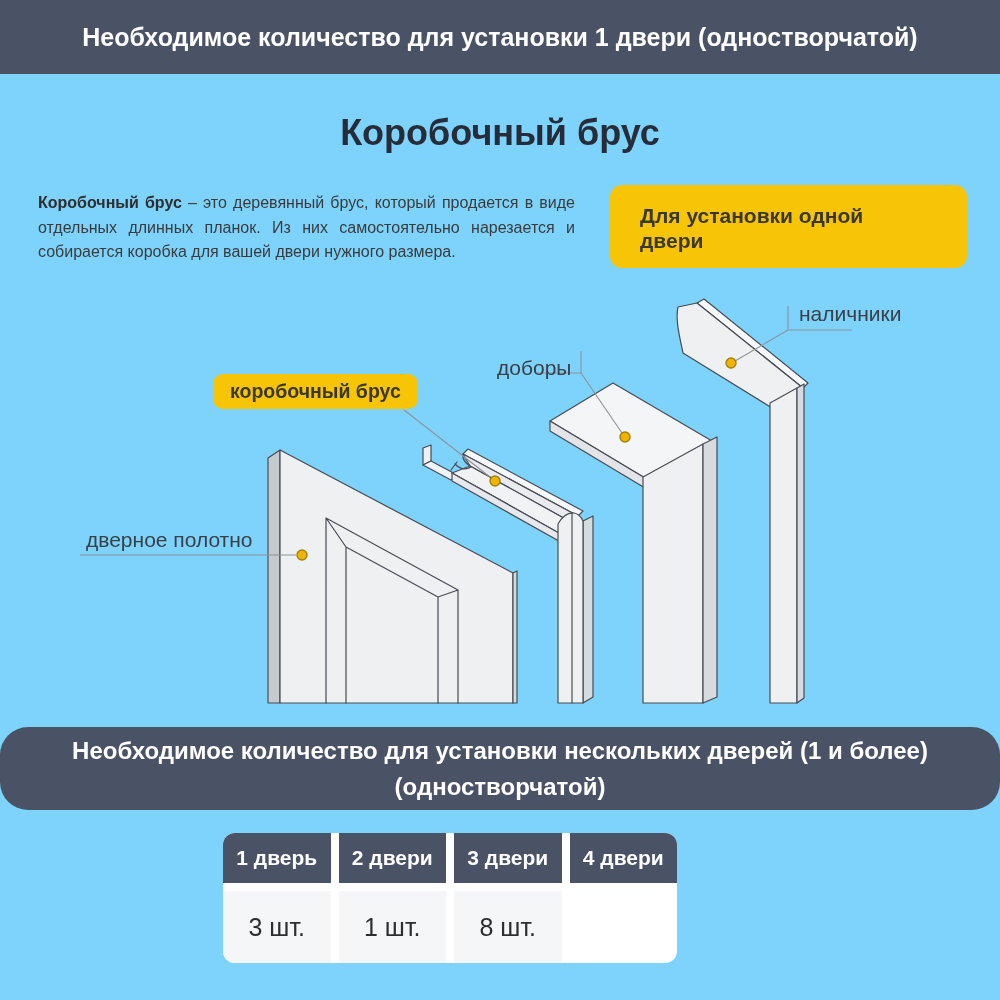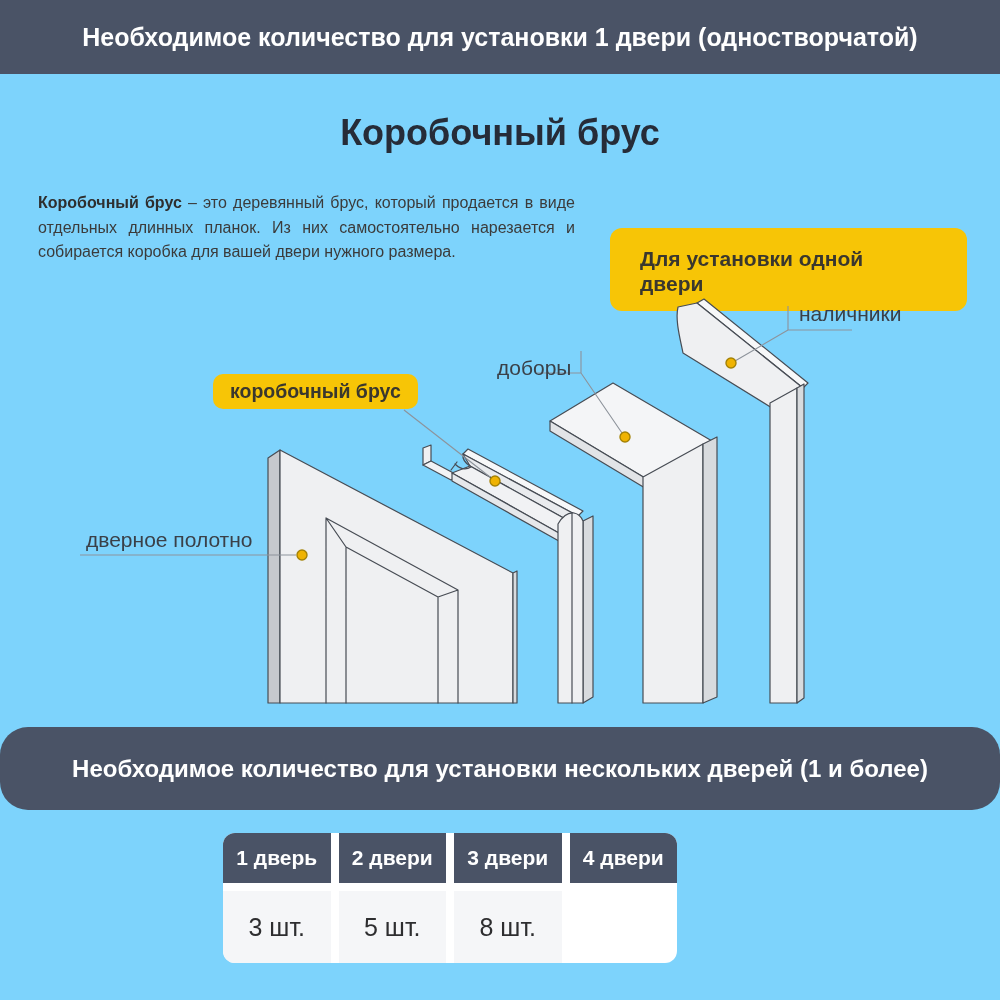--- a/index.html
+++ b/index.html
@@ -14,21 +14,21 @@
 
   .section-title{position:absolute;left:0;top:112px;width:1000px;text-align:center;
                  font-size:36px;font-weight:bold;color:#262c38;}
 
   .intro{position:absolute;left:38px;top:191px;width:537px;font-size:16px;line-height:24.5px;
          color:#3b3b3b;text-align:justify;margin:0;}
   .intro b{color:#2e2e2e;}
 
   .info-badge{position:absolute;left:610px;top:185px;width:357px;height:83px;box-sizing:border-box;
               background:#f7c506;border-radius:12px;padding:18px 40px 0 30px;
-              font-size:21px;font-weight:bold;line-height:25px;color:#3a372e;margin-top:43px;}
+              font-size:21px;font-weight:bold;line-height:25px;color:#3a372e;}
 
   .diagram-svg{position:absolute;left:0;top:0;width:1000px;height:1000px;z-index:1;}
 
   .lbl{position:absolute;z-index:2;font-size:21px;color:#3a4048;white-space:nowrap;}
   .lbl-door{left:86px;top:528px;}
   .lbl-ext{left:497px;top:344px;margin-top:12px;}
   .lbl-arch{left:799px;top:302px;}
   .lbl-badge{left:213px;top:374px;height:35px;line-height:35px;padding:0 17px;
              background:#f7c506;border-radius:10px;font-size:19.5px;font-weight:bold;color:#3a372e;}
 
@@ -114,25 +114,26 @@
     </g>
   </svg>
 
   <div class="lbl lbl-door">дверное полотно</div>
   <div class="lbl lbl-badge">коробочный брус</div>
   <div class="lbl lbl-ext">доборы</div>
   <div class="lbl lbl-arch">наличники</div>
 
   <div class="banner banner-bottom">
     <div>Необходимое количество для установки нескольких дверей (1 и более)</div>
+    <div>(одностворчатой)</div>
   </div>
 
   <div class="qty-table">
     <div class="qty-cell qty-head">1 дверь</div>
     <div class="qty-cell qty-head">2 двери</div>
     <div class="qty-cell qty-head">3 двери</div>
     <div class="qty-cell qty-head">4 двери</div>
     <div class="qty-cell qty-val">3 шт.</div>
-    <div class="qty-cell qty-val">5 шт.</div>
+    <div class="qty-cell qty-val">1 шт.</div>
     <div class="qty-cell qty-val">8 шт.</div>
   </div>
 
 </div>
 
 </body></html>

